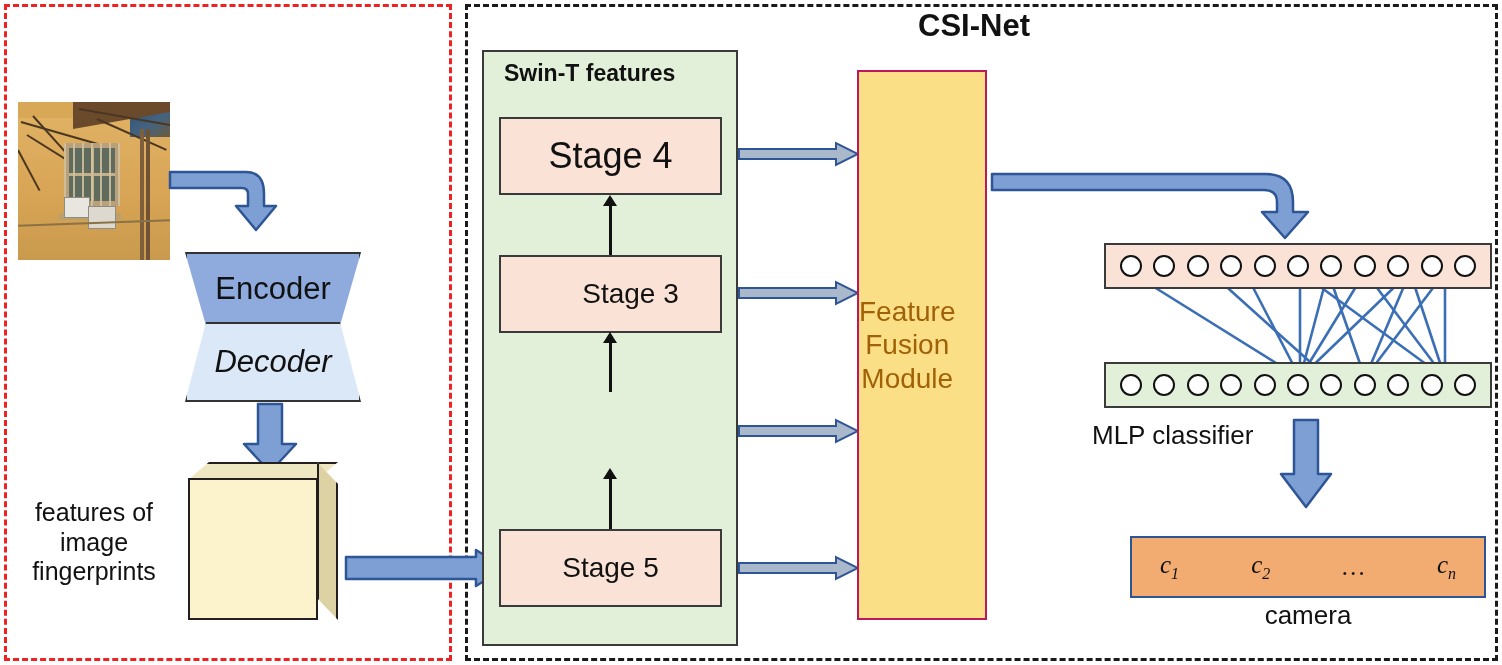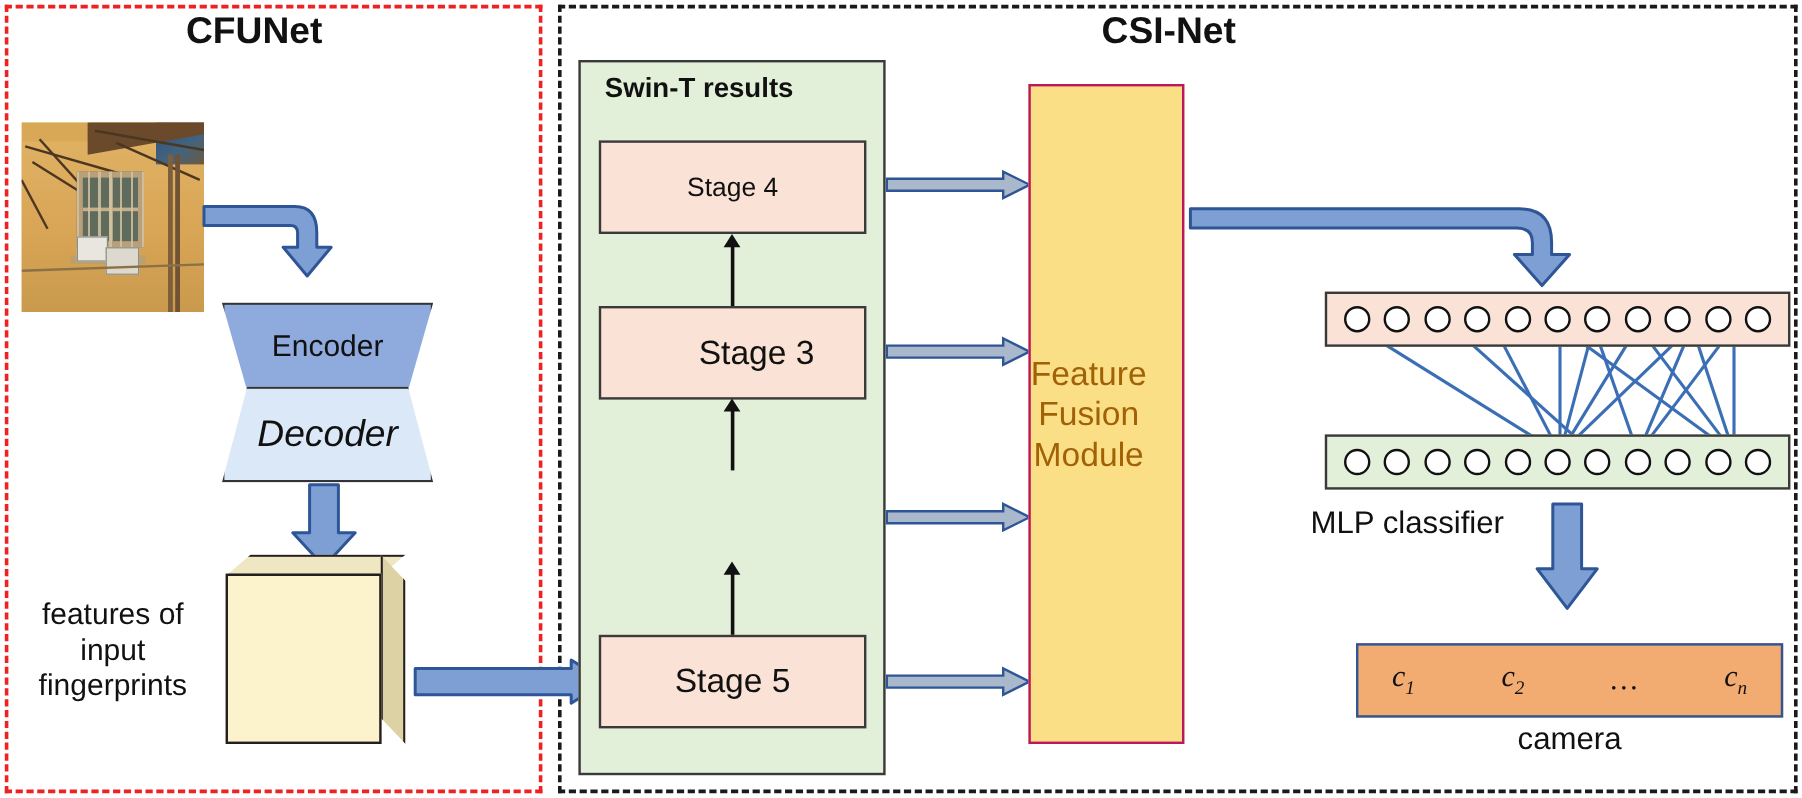--- a/index.html
+++ b/index.html
@@ -122,21 +122,20 @@
   }
   .cls sub{font-size:16px;font-style:italic;}
 </style>
 </head>
 <body>
 
 <div id="canvas">
 
   <div class="dash-red" style="left:4px;top:4px;width:448px;height:657px;"></div>
 
-  <div class="panel-title" style="left:155px;top:8px;font-size:31px;">CFUNet</div>
 
 
   <div class="photo" style="left:18px;top:102px;width:152px;height:158px;">
     <div class="wall"></div>
     <div class="sky"></div>
     <div class="roof"></div>
     <div class="branch" style="left:2%;top:12%;width:58%;height:2px;transform:rotate(16deg);"></div>
     <div class="branch" style="left:6%;top:20%;width:46%;height:2px;transform:rotate(32deg);"></div>
     <div class="branch" style="left:10%;top:8%;width:40%;height:2px;transform:rotate(48deg);"></div>
     <div class="branch" style="left:40%;top:4%;width:62%;height:2px;transform:rotate(10deg);"></div>
@@ -152,55 +151,55 @@
     <div class="wire"></div>
   </div>
 
   <div class="sarrow" style="left:168px;top:168px;width:110px;height:66px;">
     <svg width="110" height="66" viewBox="0 0 110 66">
       <path d="M2,4 L78,4 Q96,4 96,26 L96,38 L108,38 L88,62 L68,38 L80,38 L80,26 Q80,20 74,20 L2,20 Z" fill="#7d9fd4" stroke="#2e5596" stroke-width="2.5" stroke-linejoin="round"></path>
     </svg>
   </div>
 
   <div class="encoder" style="left:185px;top:252px;width:172px;height:70px;">
-    <span class="trap-label" style="font-size:25px;">Encoder</span>
+    <span class="trap-label" style="font-size:31px;">Encoder</span>
   </div>
   <div class="decoder" style="left:185px;top:322px;width:172px;height:76px;">
     <span class="trap-label" style="font-size:31px;font-style:italic;">Decoder</span>
   </div>
 
   <div class="sarrow" style="left:240px;top:402px;width:60px;height:72px;">
     <svg width="60" height="72" viewBox="0 0 60 72">
       <path d="M18,2 L42,2 L42,42 L56,42 L30,70 L4,42 L18,42 Z" fill="#7d9fd4" stroke="#2e5596" stroke-width="2.5" stroke-linejoin="round"></path>
     </svg>
   </div>
 
   <div class="cube-top" style="left:188px;top:462px;width:150px;height:18px;"></div>
   <div class="cube-side" style="left:317px;top:462px;width:21px;height:158px;"></div>
   <div class="cube-front" style="left:188px;top:478px;width:130px;height:142px;"></div>
 
   <div class="plain-label" style="left:8px;top:498px;width:172px;font-size:25px;">features of
-input
+image
 fingerprints</div>
 
   <div class="dash-black" style="left:465px;top:4px;width:1033px;height:657px;"></div>
 
   <div class="panel-title" style="left:918px;top:8px;font-size:31px;">CSI-Net</div>
 
   <div class="sarrow" style="left:344px;top:548px;width:164px;height:40px;">
     <svg width="164" height="40" viewBox="0 0 164 40">
       <path d="M2,9 L132,9 L132,2 L161,20 L132,38 L132,31 L2,31 Z" fill="#7d9fd4" stroke="#2e5596" stroke-width="2.5" stroke-linejoin="round"></path>
     </svg>
   </div>
 
   <div class="backbone" style="left:482px;top:50px;width:256px;height:596px;"></div>
-  <div class="panel-title" style="left:504px;top:60px;font-size:23px;">Swin-T results</div>
+  <div class="panel-title" style="left:504px;top:60px;font-size:23px;">Swin-T features</div>
 
   <div class="stage-box" style="left:499px;top:117px;width:223px;height:78px;">
-    <span class="stage-label" style="font-size:22px;">Stage 4</span>
+    <span class="stage-label" style="font-size:36px;">Stage 4</span>
   </div>
   <div class="stage-box" style="left:499px;top:255px;width:223px;height:78px;padding-left:40px;">
     <span class="stage-label" style="font-size:28px;">Stage 3</span>
   </div>
   <div class="stage-box" style="left:499px;top:529px;width:223px;height:78px;">
     <span class="stage-label" style="font-size:28px;">Stage 5</span>
   </div>
 
   <div class="vtick" style="left:609px;top:477px;height:52px;"></div>
   <div class="vtick-head" style="left:603px;top:468px;"></div>

